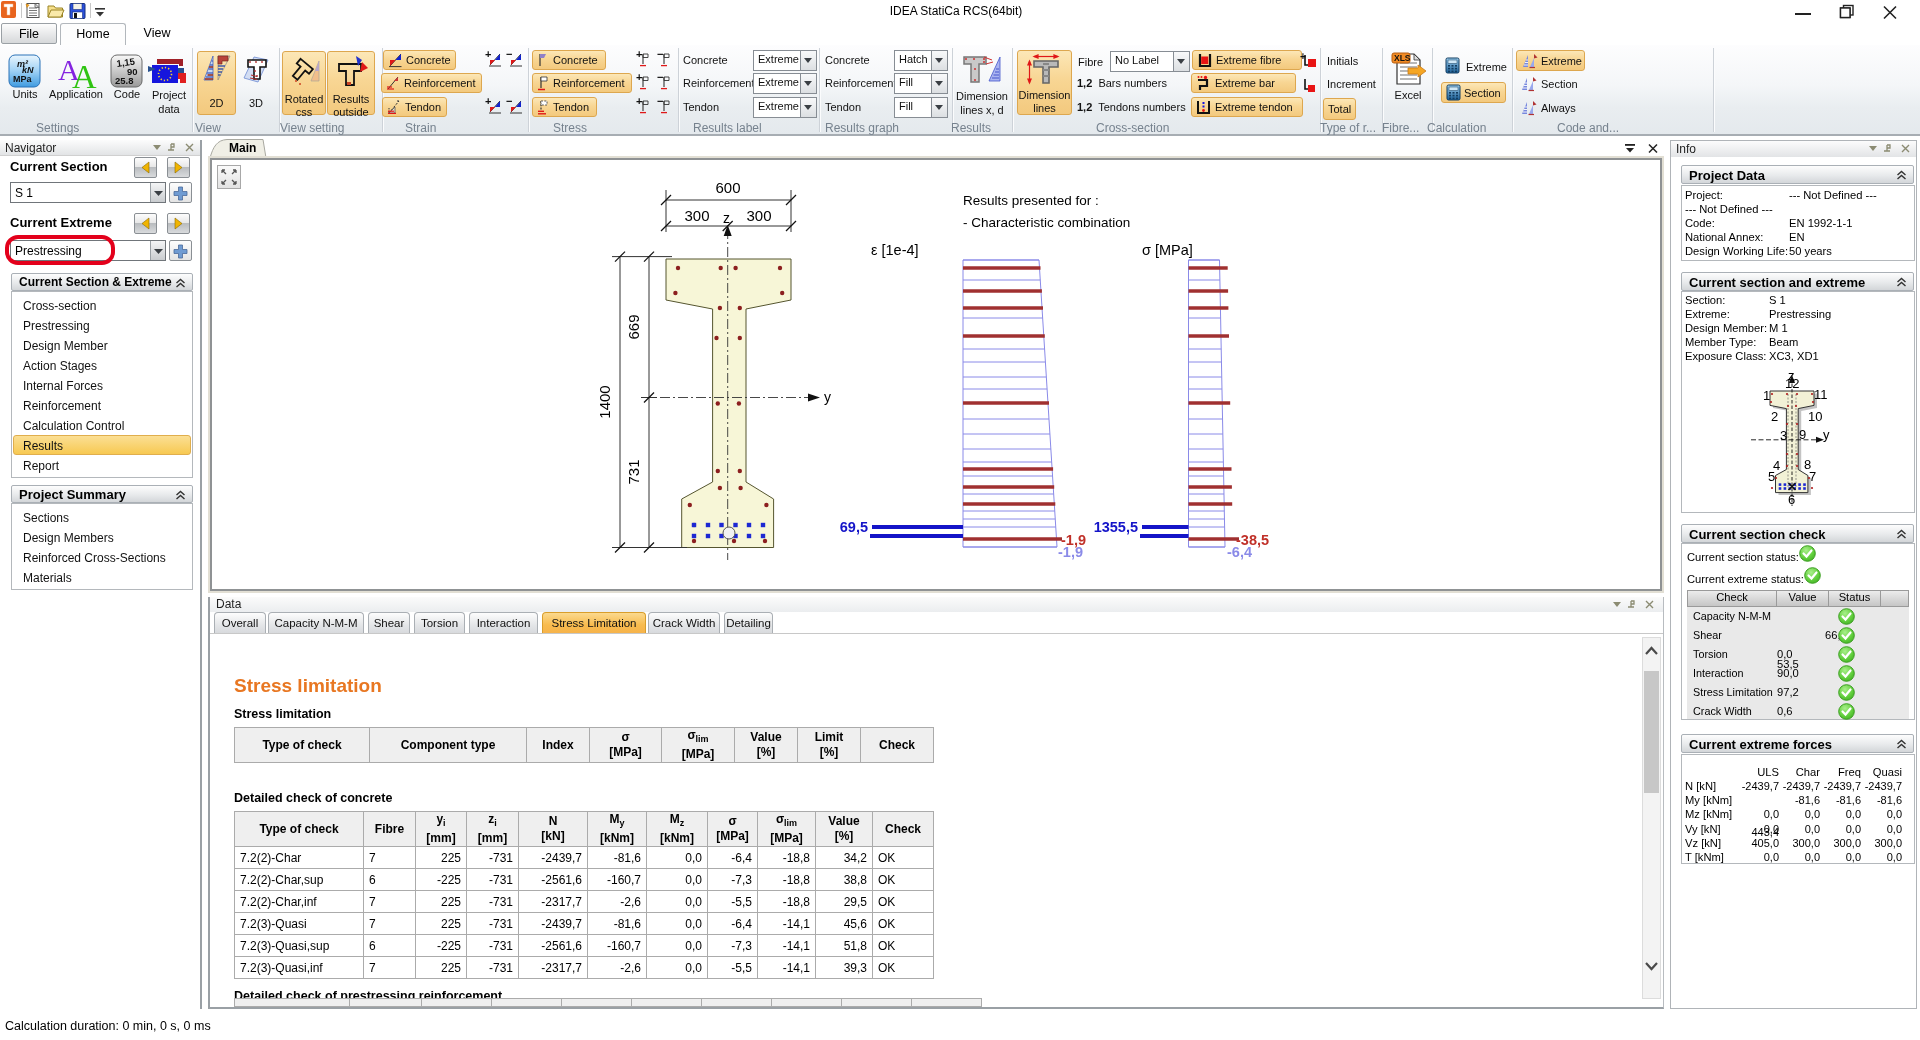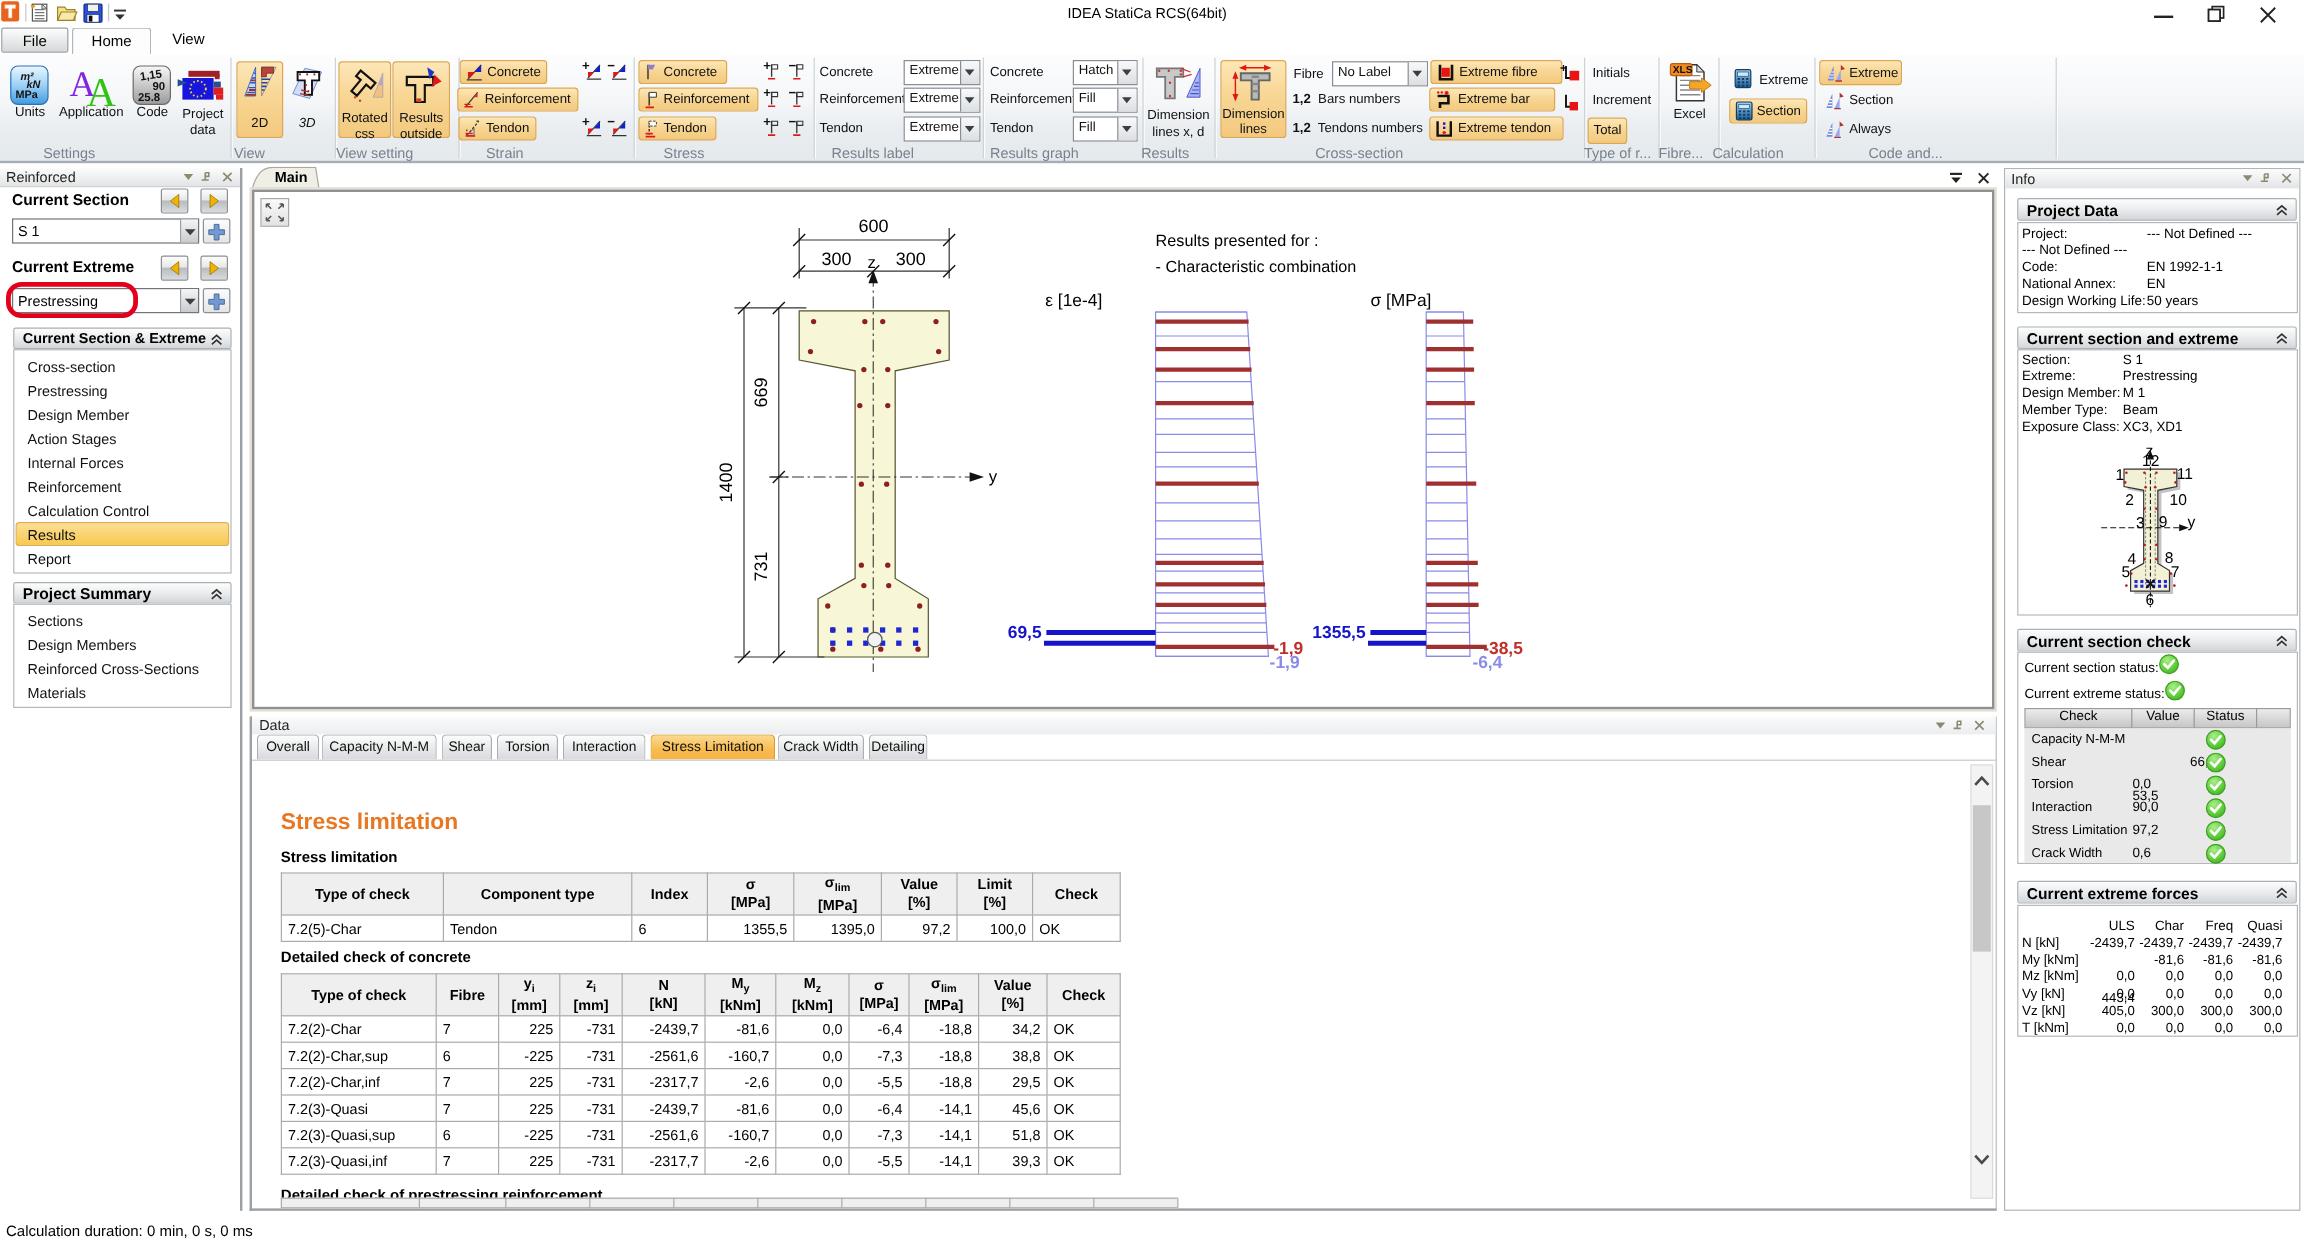--- a/index.html
+++ b/index.html
@@ -198,21 +198,21 @@
           <circle cx="14" cy="8" r="0.9"></circle>
           <circle cx="20" cy="8" r="0.9"></circle>
           <circle cx="15" cy="22" r="0.9"></circle>
           <circle cx="13" cy="17" r="0.9"></circle>
         </g>
   <g stroke="#b03030" stroke-width="1.1">
           <line x1="8" y1="24" x2="15" y2="25.5"></line>
           <line x1="9" y1="21" x2="15" y2="22.5"></line>
         </g>
 </svg>
-<div class="abs rtext" style="left:238px;top:52px;width:36px;text-align:center;font-style:italic;">3D</div>
+<div class="abs rtext" style="left:238px;top:52px;width:36px;text-align:center;">3D</div>
 
 <div class="abs bigbtn" style="left:282px;top:6px;width:44px;height:64px;"></div>
 <svg class="abs" style="left:288px;top:10px" width="34" height="34" viewBox="0 0 34 34">
   <g transform="rotate(40 15 15)">
     <path d="M6 8 h16 v6 h-5 v12 h-6 v-12 h-5 z" fill="none" stroke="#111" stroke-width="1.8"></path>
   </g>
   <g fill="#cc4422">
           <circle cx="8" cy="26" r="1"></circle>
           <circle cx="12" cy="29" r="1"></circle>
         </g>
@@ -563,21 +563,21 @@
             <path d="M9 15 L13 6 L13 15 Z" fill="#99a8ee"></path>
             <path d="M13 2 l3.5 3.5 -3.5 1 z" fill="#b03333"></path>
             <line x1="8.5" y1="15.5" x2="14" y2="15.5" stroke="#b03333" stroke-width="1.2"></line>
           </g>
         </svg></div>
 <div class="abs rtext" style="left:1541px;top:57px;">Always</div>
 </div>
 
 <div class="abs" style="left:0;top:140px;width:202px;height:869px;background:#fff;border-right:2px solid #9aa0a5;">
 <div class="abs" style="left:0;top:0;width:200px;height:16px;background:linear-gradient(#fcfcfc,#e2e4e6);border-bottom:1px solid #d0d0d0;">
-        <span class="ptitle" style="position:absolute;left:5px;top:1px;">Reinforced</span>
+        <span class="ptitle" style="position:absolute;left:5px;top:1px;">Navigator</span>
         <svg style="position:absolute;right:5px;top:3px" width="42" height="10" viewBox="0 0 42 10">
           <path d="M0 2 l8 0 -4 5 z" fill="#8b8b72"></path>
           <path d="M18 1 v6 M15 7 h6 M18 1 h3 v3 h-3" fill="none" stroke="#8b8b72" stroke-width="1.3"></path>
           <path d="M33 1 l7 7 M40 1 l-7 7" stroke="#8b8b72" stroke-width="1.4"></path>
         </svg>
       </div>
 <div class="abs" style="left:10px;top:19px;font-size:13px;font-weight:bold;color:#000;">Current Section</div>
 <div class="abs" style="left:134px;top:17px;width:23px;height:21px;border:1px solid #8a8f94;border-radius:2px;background:linear-gradient(#fdfdfd,#e8e8e8 45%,#b9bcbf 50%,#d9dbdd);"><svg width="21" height="19" viewBox="0 0 21 19">
           <path d="M14 4 L7 9.5 L14 15 Z" fill="#f0b400" stroke="#8a6a00" stroke-width="0.6"></path>
         </svg></div>
@@ -871,30 +871,20 @@
           <tr style="height:33px;">
             <th>Type of check</th>
             <th>Component type</th>
             <th>Index</th>
             <th>σ<br>[MPa]</th>
             <th>σ<sub style="font-size:9px">lim</sub><br>[MPa]</th>
             <th>Value<br>[%]</th>
             <th>Limit<br>[%]</th>
             <th>Check</th>
           </tr>
-<tr>
-            <td>7.2(5)-Char</td>
-            <td>Tendon</td>
-            <td>6</td>
-            <td class="r">1355,5</td>
-            <td class="r">1395,0</td>
-            <td class="r">97,2</td>
-            <td class="r">100,0</td>
-            <td>OK</td>
-          </tr>
 </tbody>
       </table>
 <div class="abs h2b" style="left:24px;top:194px;">Detailed check of concrete</div>
 <table class="chk abs" style="left:24px;top:214px;width:699px;">
 <colgroup>
           <col style="width:129px">
           <col style="width:52px">
           <col style="width:51px">
           <col style="width:52px">
           <col style="width:69px">

